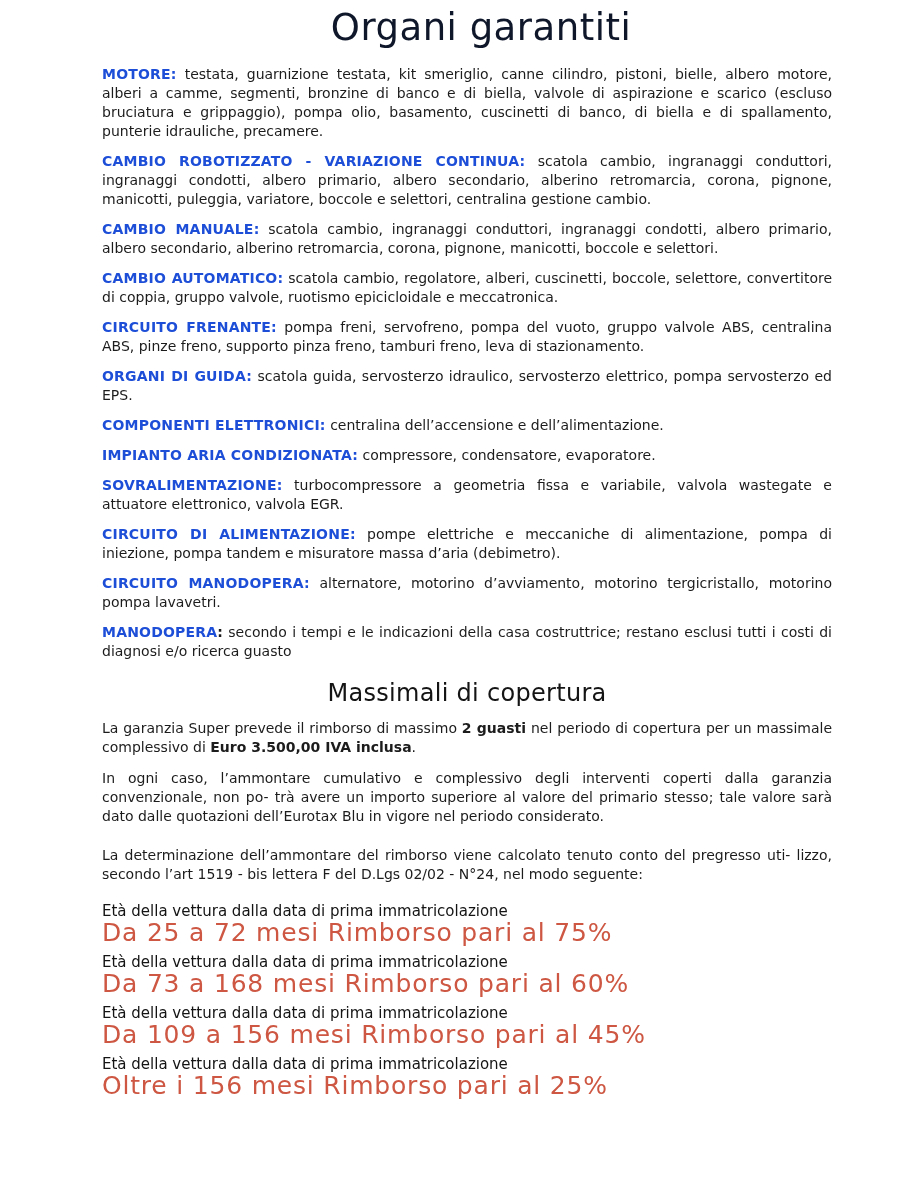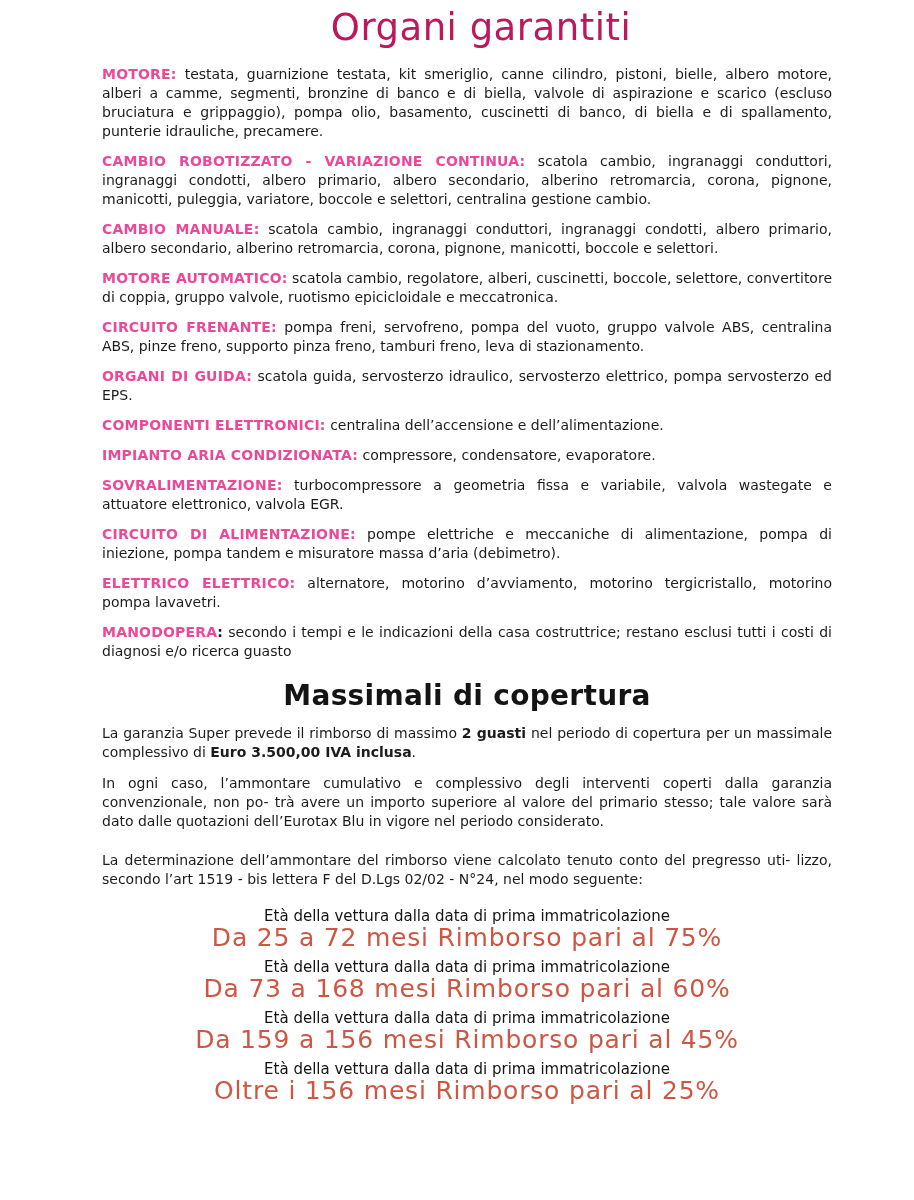--- a/index.html
+++ b/index.html
@@ -15,62 +15,62 @@
     color: #1c1c1c;
   }
   .page {
     padding-top: 6px;
   }
   h1.doc-title {
     font-size: 37px;
     font-weight: normal;
     letter-spacing: 0.5px;
     text-align: center;
-    color: #be185d;
+    color: #0f172a;
     margin: 0 0 16px 0;
     padding-left: 48px;
   }
   h2.doc-subtitle {
-    font-size: 28px;
-    font-weight: bold;
+    font-size: 24px;
+    font-weight: normal;
     letter-spacing: 0.3px;
     text-align: center;
     color: #141414;
     margin: 18px 0 12px 0;
   }
   .content {
     width: 730px;
     margin-left: 102px;
   }
   p.section {
     text-align: justify;
     font-size: 14px;
     line-height: 19px;
     margin: 0 0 11px 0;
   }
   .lbl {
-    color: #ec4899;
+    color: #1d4ed8;
     font-weight: bold;
     letter-spacing: 0.2px;
   }
   .lbl-colon {
     color: #1c1c1c;
     font-weight: bold;
   }
   p.cov {
     text-align: justify;
     font-size: 14px;
     line-height: 19px;
     margin: 0 0 12px 0;
   }
   p.cov.gap   { margin-bottom: 20px; }
   p.cov.gap2  { margin-bottom: 18px; }
   b.cb { font-weight: bold; }
   .refunds {
-    text-align: center;
+    text-align: left;
     margin-top: 10px;
   }
   .age-line {
     font-size: 15px;
     line-height: 19px;
     margin: 0;
     color: #141414;
   }
   .refund-line {
     font-size: 25px;
@@ -88,55 +88,55 @@
   <h1 class="doc-title">Organi garantiti</h1>
 
   <div class="content">
 
     <p class="section"><span class="lbl">MOTORE:</span><span class="lbl-colon"></span> <span>testata, guarnizione testata, kit smeriglio, canne cilindro, pistoni, bielle, albero motore, alberi a camme,  segmenti, bronzine di banco e di biella, valvole di aspirazione e scarico (escluso bruciatura e grippaggio), pompa olio, basamento, cuscinetti di banco, di biella e di spallamento, punterie idrauliche, precamere.</span></p>
 
     <p class="section"><span class="lbl">CAMBIO ROBOTIZZATO - VARIAZIONE CONTINUA:</span><span class="lbl-colon"></span> <span>scatola cambio, ingranaggi conduttori, ingranaggi condotti, albero primario, albero secondario, alberino retromarcia, corona, pignone, manicotti, puleggia, variatore, boccole e selettori, centralina gestione cambio.</span></p>
 
     <p class="section"><span class="lbl">CAMBIO MANUALE:</span><span class="lbl-colon"></span> <span>scatola cambio, ingranaggi conduttori, ingranaggi condotti, albero primario, albero secondario, alberino retromarcia, corona, pignone, manicotti, boccole e selettori.</span></p>
 
-    <p class="section"><span class="lbl">MOTORE AUTOMATICO:</span><span class="lbl-colon"></span> <span>scatola cambio, regolatore, alberi, cuscinetti, boccole, selettore, convertitore di coppia, gruppo valvole, ruotismo epicicloidale e meccatronica.</span></p>
+    <p class="section"><span class="lbl">CAMBIO AUTOMATICO:</span><span class="lbl-colon"></span> <span>scatola cambio, regolatore, alberi, cuscinetti, boccole, selettore, convertitore di coppia, gruppo valvole, ruotismo epicicloidale e meccatronica.</span></p>
 
     <p class="section"><span class="lbl">CIRCUITO FRENANTE:</span><span class="lbl-colon"></span> <span>pompa freni, servofreno, pompa del vuoto, gruppo valvole ABS, centralina ABS, pinze freno, supporto pinza freno, tamburi freno, leva di stazionamento.</span></p>
 
     <p class="section"><span class="lbl">ORGANI DI GUIDA:</span><span class="lbl-colon"></span> <span>scatola guida, servosterzo idraulico,  servosterzo elettrico, pompa servosterzo ed EPS.</span></p>
 
     <p class="section"><span class="lbl">COMPONENTI ELETTRONICI:</span><span class="lbl-colon"></span> <span>centralina dell’accensione e dell’alimentazione.</span></p>
 
     <p class="section"><span class="lbl">IMPIANTO ARIA CONDIZIONATA:</span><span class="lbl-colon"></span> <span>compressore,  condensatore, evaporatore.</span></p>
 
     <p class="section"><span class="lbl">SOVRALIMENTAZIONE:</span><span class="lbl-colon"></span> <span>turbocompressore a geometria  fissa e variabile, valvola wastegate e attuatore elettronico, valvola EGR.</span></p>
 
     <p class="section"><span class="lbl">CIRCUITO DI ALIMENTAZIONE:</span><span class="lbl-colon"></span> <span>pompe elettriche e meccaniche di alimentazione, pompa di iniezione, pompa tandem e misuratore massa d’aria (debimetro).</span></p>
 
-    <p class="section"><span class="lbl">ELETTRICO ELETTRICO:</span><span class="lbl-colon"></span> <span>alternatore, motorino d’avviamento, motorino tergicristallo, motorino pompa lavavetri.</span></p>
+    <p class="section"><span class="lbl">CIRCUITO MANODOPERA:</span><span class="lbl-colon"></span> <span>alternatore, motorino d’avviamento, motorino tergicristallo, motorino pompa lavavetri.</span></p>
 
 
     <p class="section"><span class="lbl">MANODOPERA</span><span class="lbl-colon">:</span> <span>secondo i tempi e le indicazioni della casa costruttrice; restano esclusi tutti i costi di diagnosi e/o ricerca guasto</span></p>
 
     <h2 class="doc-subtitle">Massimali di copertura</h2>
 
     <p class="cov"><span>La garanzia Super prevede il rimborso di massimo </span><b class="cb">2 guasti</b><span> nel periodo di copertura per un massimale complessivo  di </span><b class="cb">Euro 3.500,00 IVA inclusa</b><span>.</span></p>
 
     <p class="cov gap">In ogni caso, l’ammontare cumulativo e complessivo degli interventi coperti dalla garanzia convenzionale, non po-  trà avere un importo superiore al valore del primario stesso; tale valore sarà dato dalle quotazioni dell’Eurotax Blu in vigore nel periodo considerato.</p>
 
     <p class="cov gap2">La determinazione dell’ammontare del rimborso viene calcolato tenuto conto del pregresso uti- lizzo, secondo l’art 1519 - bis lettera F del D.Lgs 02/02 - N°24, nel modo seguente:</p>
 
     <div class="refunds">
       <p class="age-line">Età della vettura dalla data di prima immatricolazione</p>
       <p class="refund-line">Da 25 a 72 mesi Rimborso pari al 75%</p>
 
       <p class="age-line">Età della vettura dalla data di prima immatricolazione</p>
       <p class="refund-line">Da 73 a 168 mesi Rimborso pari al 60%</p>
 
       <p class="age-line">Età della vettura dalla data di prima immatricolazione</p>
-      <p class="refund-line">Da 159 a 156 mesi Rimborso pari al 45%</p>
+      <p class="refund-line">Da 109 a 156 mesi Rimborso pari al 45%</p>
 
       <p class="age-line">Età della vettura dalla data di prima immatricolazione</p>
       <p class="refund-line">Oltre i 156 mesi Rimborso pari al 25%</p>
     </div>
 
   </div>
 </div>
 
 </body></html>

